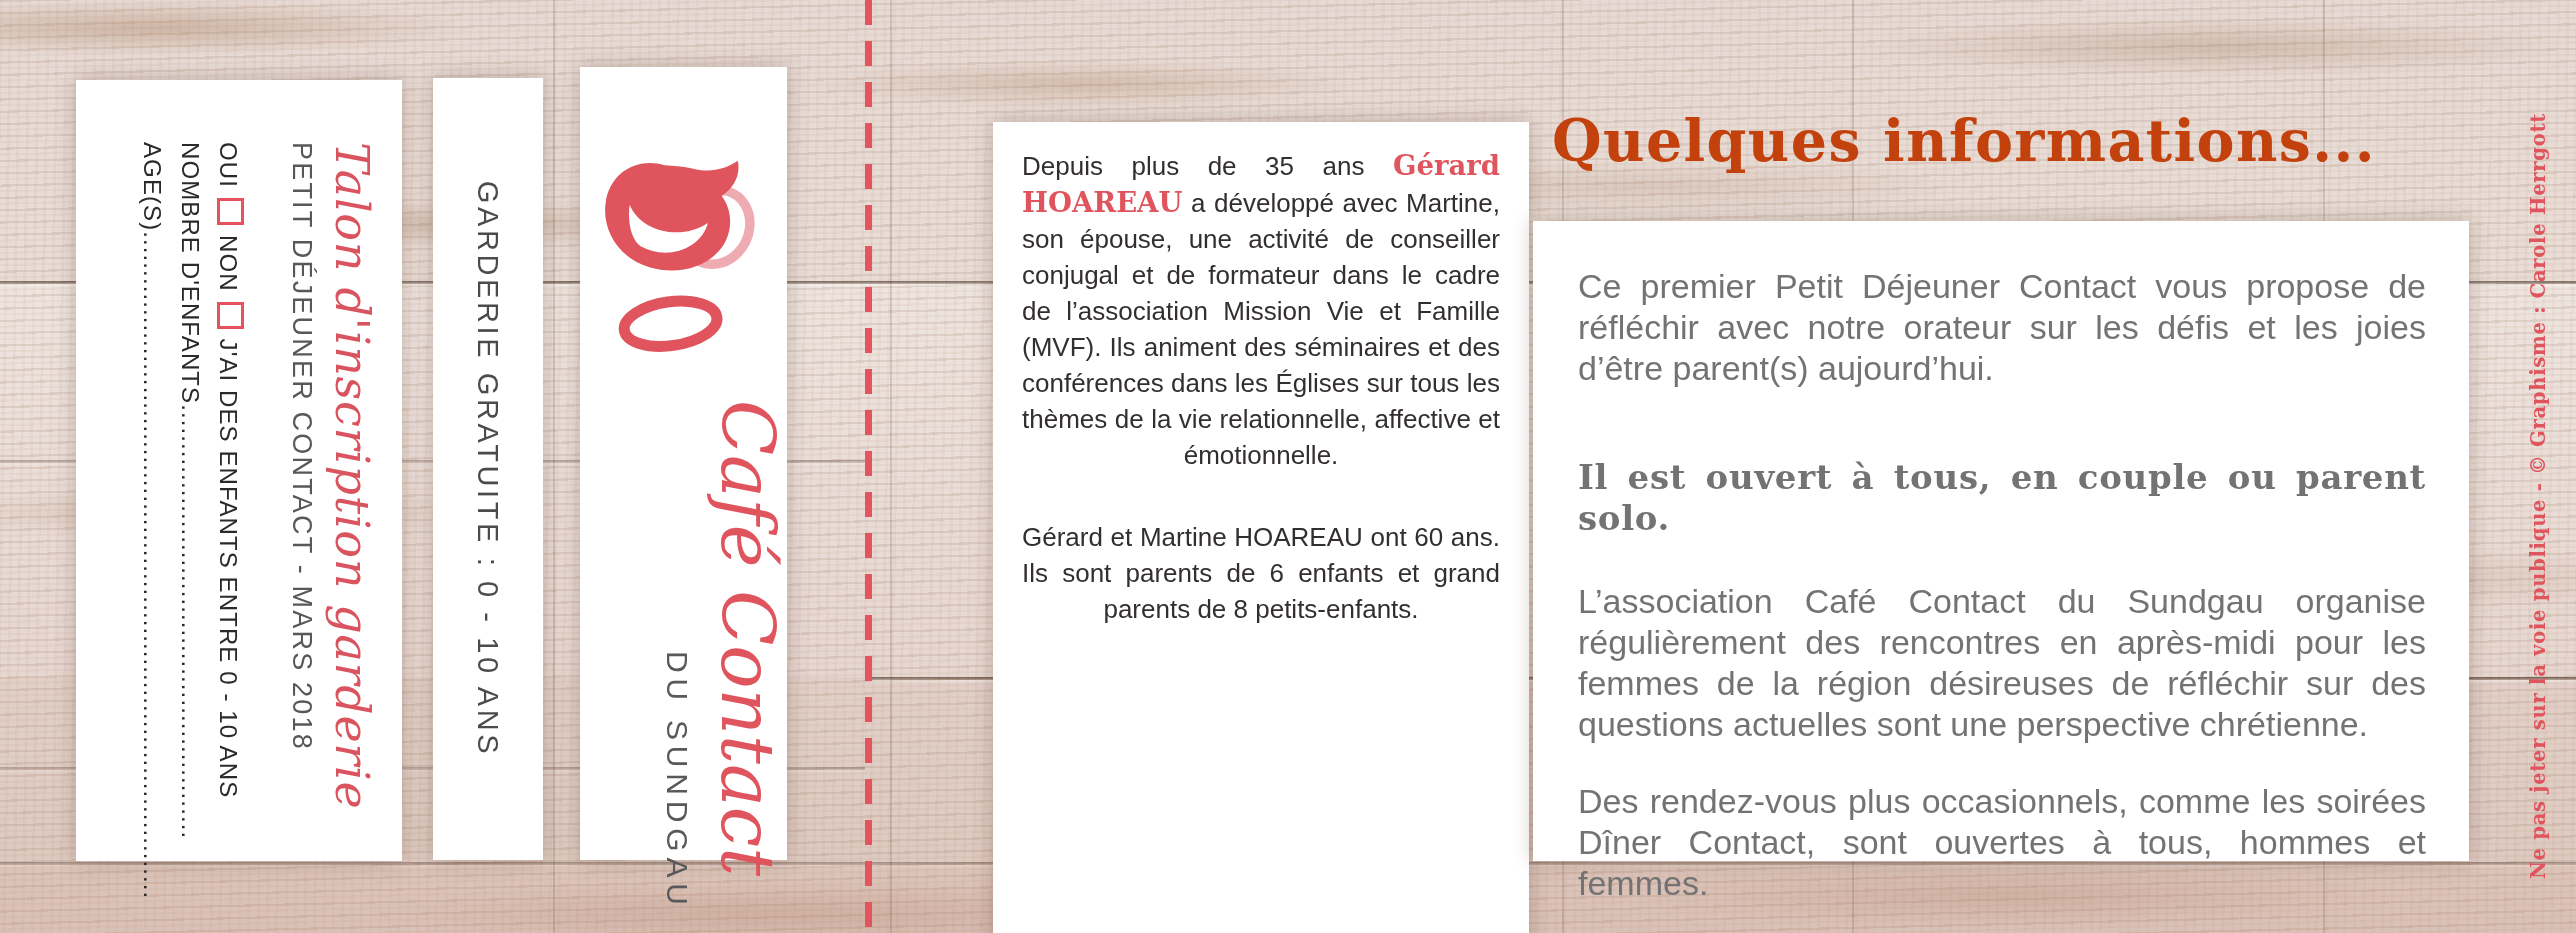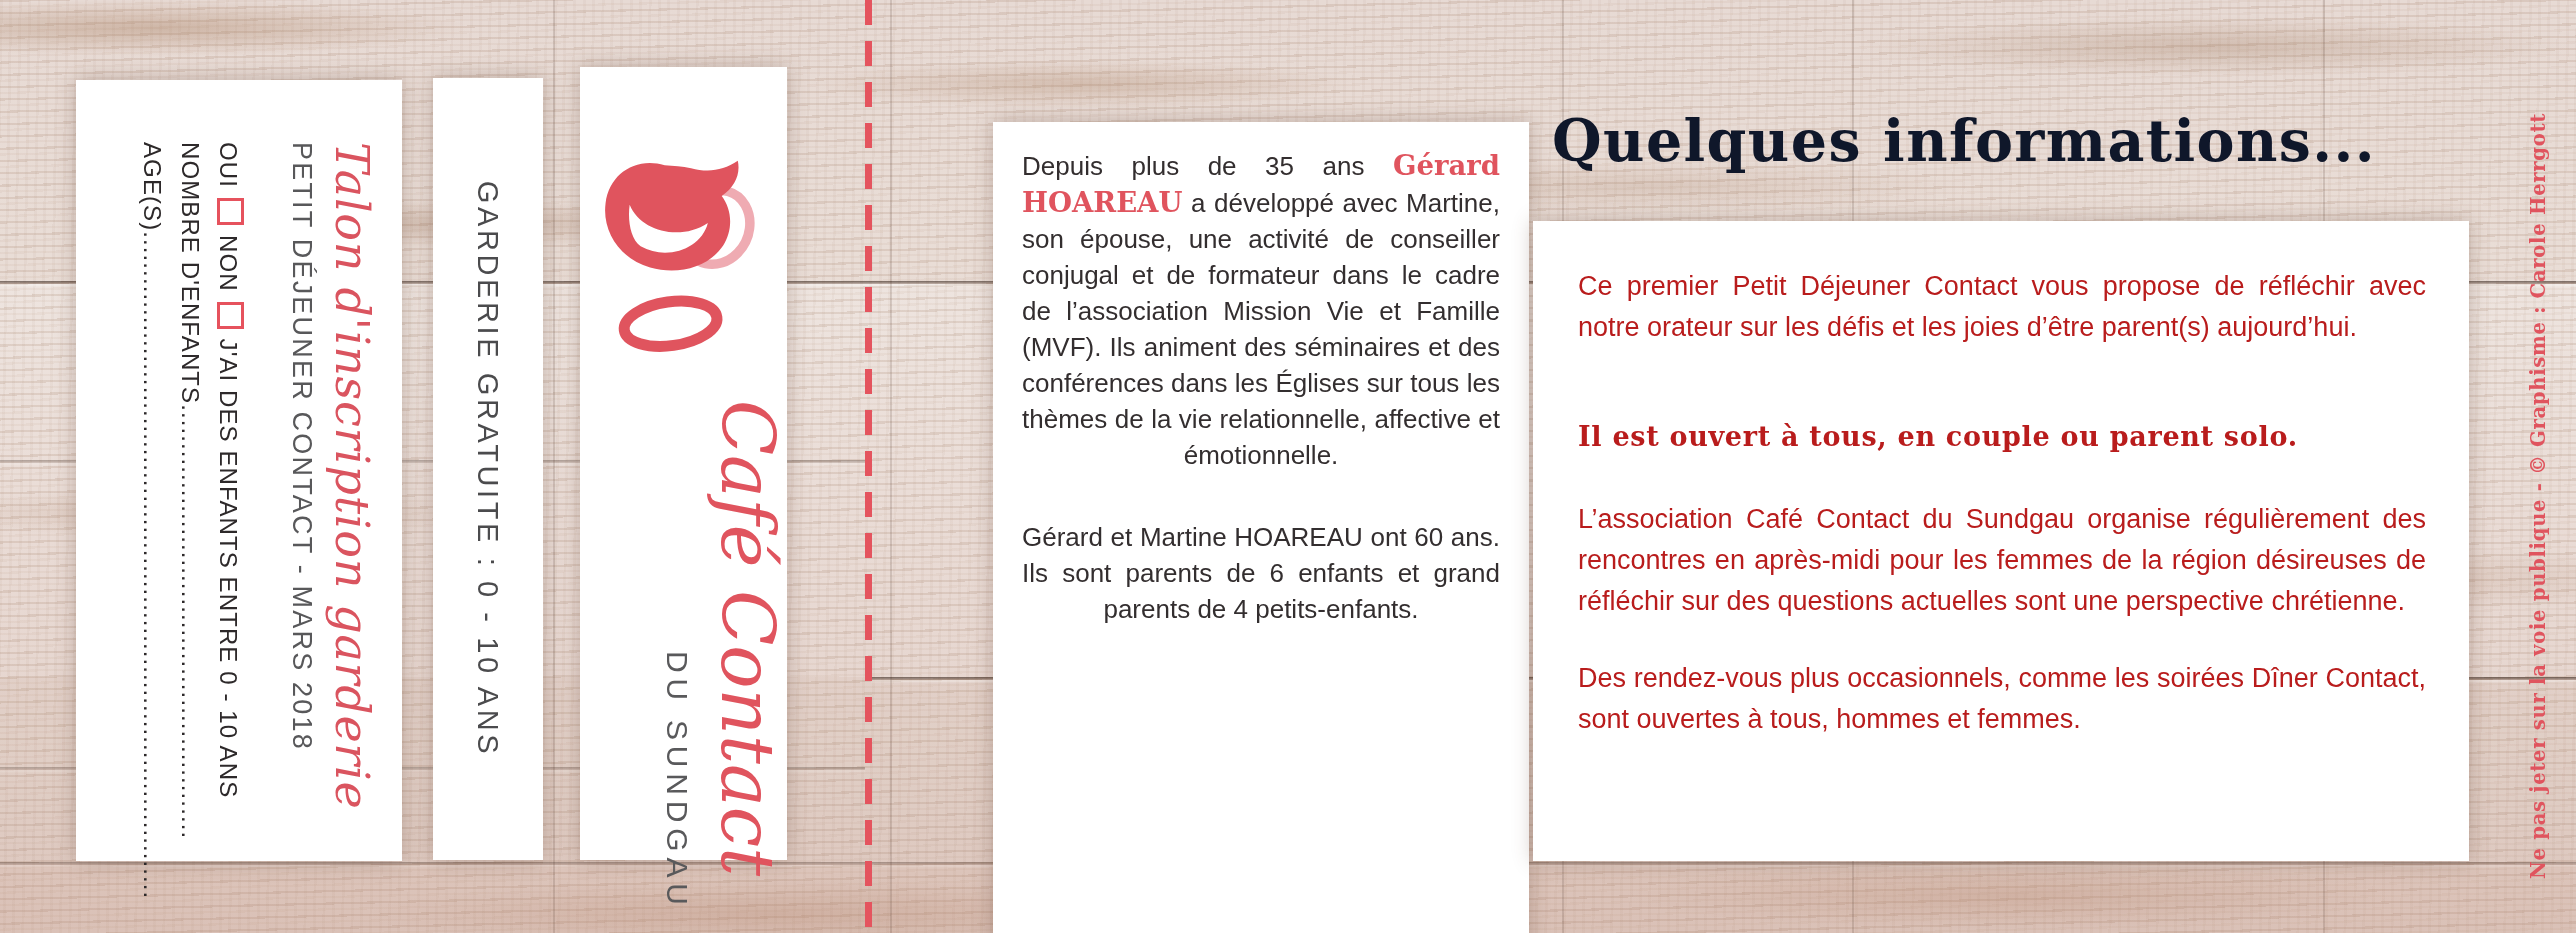--- a/index.html
+++ b/index.html
@@ -54,23 +54,23 @@
   
   .fold-line{position:absolute;left:865px;top:0;bottom:0;width:6.5px;
     background:repeating-linear-gradient(180deg,#e4545e 0 24.6px,transparent 24.6px 41px);}
   
   #speaker-panel{padding:24.6px 29px 0 29px;box-sizing:border-box;}
   #speaker-panel p{font-size:26px;line-height:36px;color:#332e2f;text-align:justify;text-align-last:center;margin:0;}
   #speaker-panel .sp-p1{text-indent:0;}
   #speaker-panel .sp-p2{margin-top:46px;}
   .speaker-name{font-family:"DejaVu Serif",serif;font-weight:700;font-size:27.5px;color:#e0545e;}
   
-  #info-heading{position:absolute;left:1552px;top:107px;font-size:57px;color:#0f172a;letter-spacing:1.4px;white-space:nowrap;}
+  #info-heading{position:absolute;left:1552px;top:107px;font-size:57px;color:#c2410c;letter-spacing:1.4px;white-space:nowrap;}
   #info-card{padding:45px 43px 0 45px;box-sizing:border-box;}
-  #info-card p{font-size:27px;line-height:41px;color:#b91c1c;text-align:justify;margin:0;}
+  #info-card p{font-size:34px;line-height:41px;color:#737373;text-align:justify;margin:0;}
   .info-highlight{font-family:"DejaVu Serif",serif;font-weight:700;font-size:32px;line-height:38px;color:#e0545e;letter-spacing:0.7px;margin:68px 0 42px 0 !important;text-align:center;}
   .info-p3{margin-top:36px !important;}
   
   #credit{position:absolute;left:2527px;top:879px;width:671px;height:30px;
     transform-origin:0 0;transform:rotate(-90deg);
     font-size:19.6px;letter-spacing:0.7px;color:#e0545e;text-align:center;white-space:nowrap;}
 </style>
 </head>
 <body>
 
@@ -115,21 +115,21 @@
   <div class="rot" id="logo-text-inner">
     <div class="script-font logo-script">Café Contact</div>
     <div class="logo-sub">DU SUNDGAU</div>
   </div>
 </div>
 
 <div class="fold-line"></div>
 
 <div class="card" id="speaker-panel" style="left:953px;top:122px;width:536px;height:882px;margin-left:40px;">
   <p class="sp-p1"><span>Depuis plus de 35 ans</span> <span class="speaker-name">Gérard HOAREAU</span> <span>a développé avec Martine, son épouse, une activité de conseiller conjugal et de formateur dans le cadre de l’association Mission Vie et Famille (MVF). Ils animent des séminaires et des conférences dans les Églises sur tous les thèmes de la vie relationnelle, affective et émotionnelle.</span></p>
-  <p class="sp-p2">Gérard et Martine HOAREAU ont 60 ans. Ils sont parents de 6 enfants et grand parents de 4 petits-enfants.</p>
+  <p class="sp-p2">Gérard et Martine HOAREAU ont 60 ans. Ils sont parents de 6 enfants et grand parents de 8 petits-enfants.</p>
 </div>
 
 <div class="accent-font" id="info-heading">Quelques informations...</div>
 <div class="card" id="info-card" style="left:1533px;top:221px;width:936px;height:640px;">
   <p>Ce premier Petit Déjeuner Contact vous propose de réfléchir avec notre orateur sur les défis et les joies d’être parent(s) aujourd’hui.</p>
   <p class="info-highlight">Il est ouvert à tous, en couple ou parent solo.</p>
   <p>L’association Café Contact du Sundgau organise régulièrement des rencontres en après-midi pour les femmes de la région désireuses de réfléchir sur des questions actuelles sont une perspective chrétienne.</p>
   <p class="info-p3">Des rendez-vous plus occasionnels, comme les soirées Dîner Contact, sont ouvertes à tous, hommes et femmes.</p>
 </div>
 

